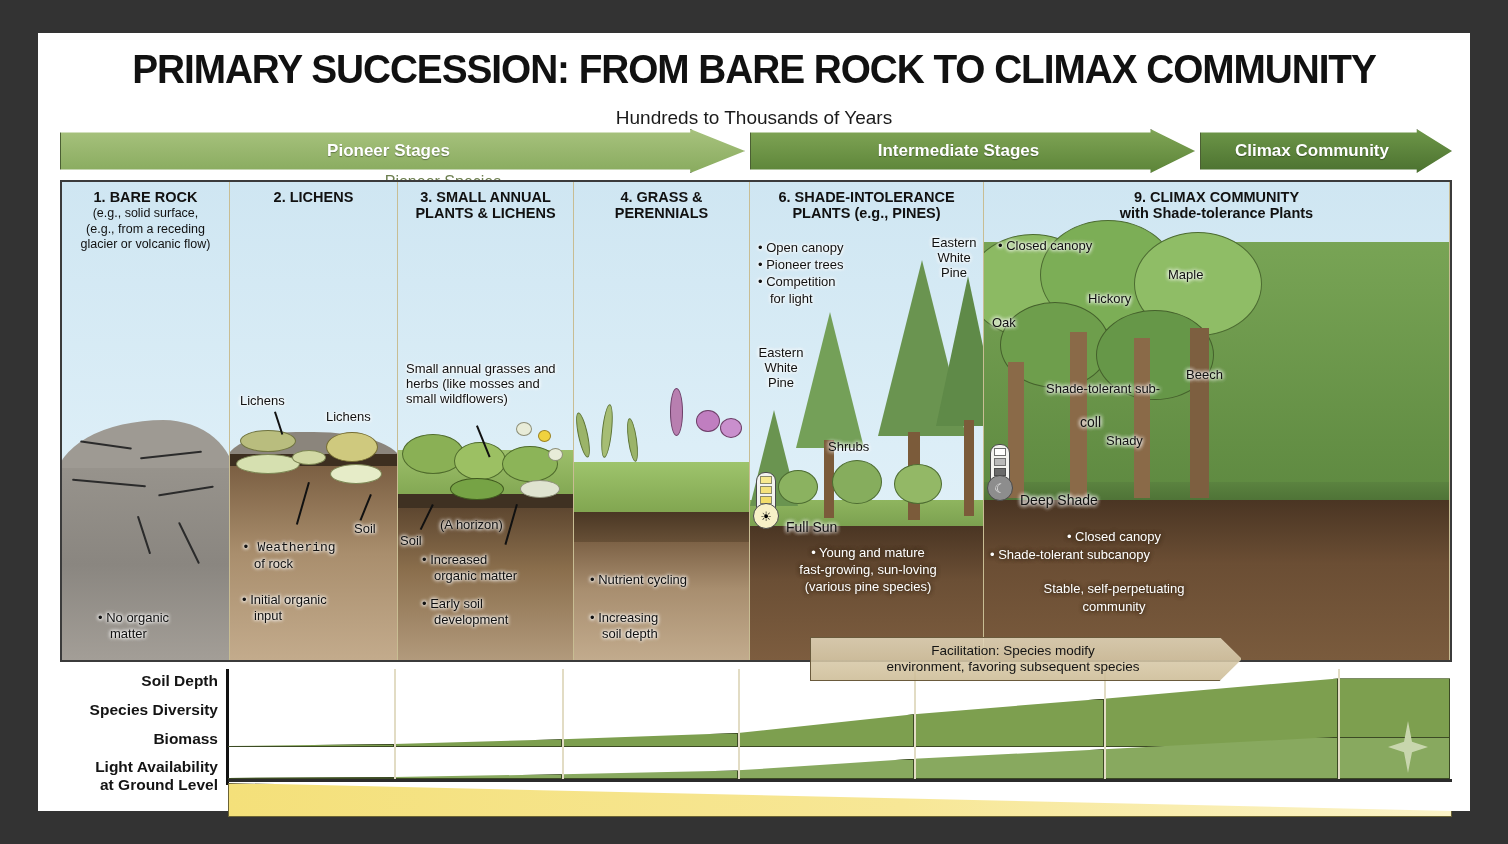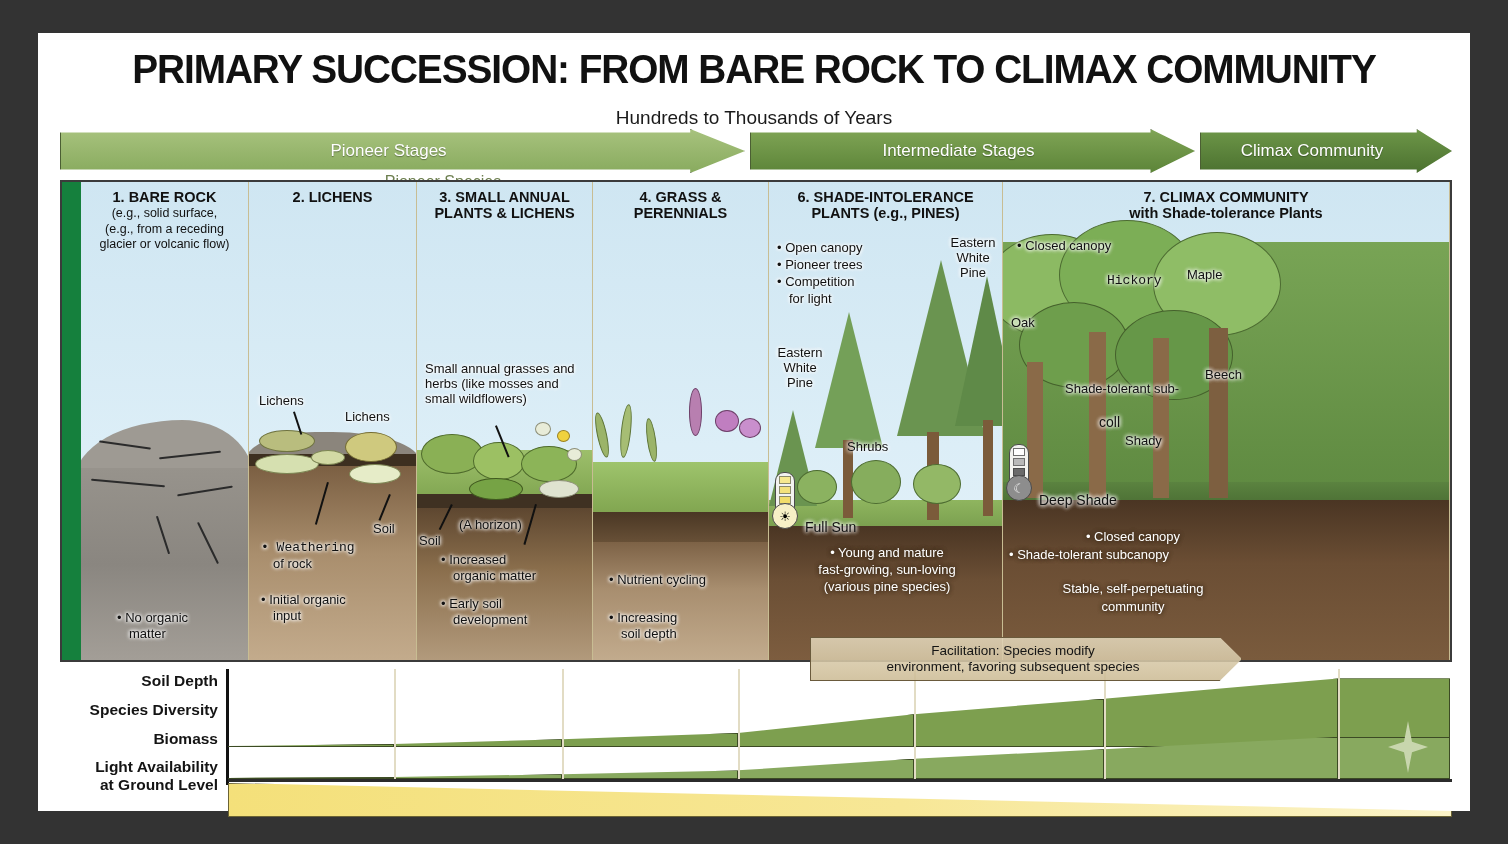--- a/index.html
+++ b/index.html
@@ -30,21 +30,21 @@
   #timespan {
     position:absolute; left:0; top:74px; width:1432px;
     text-align:center; font-size:19px; color:#1a1a1a;
   }
 
   
   #arrowband { position:absolute; left:22px; top:96px; width:1392px; height:44px; }
   .arw {
     position:absolute; top:0; height:44px;
     display:flex; align-items:center; justify-content:center;
-    color:#ffffff; font-size:17px; font-weight:normal;
+    color:#ffffff; font-size:17px; font-weight:bold;
     text-shadow:0 1px 1px rgba(0,0,0,.35);
     border:1.5px solid #4b5f33;
   }
   .arw.a1 { left:0px;   width:685px; background:linear-gradient(180deg,#a7c27d,#89ab5f);
             clip-path:polygon(0 8%,92% 8%,92% 0,100% 50%,92% 100%,92% 92%,0 92%); }
   .arw.a2 { left:690px; width:445px; background:linear-gradient(180deg,#7fa455,#5d8539);
             clip-path:polygon(0 8%,90% 8%,90% 0,100% 50%,90% 100%,90% 92%,0 92%); }
   .arw.a3 { left:1140px;width:252px; background:linear-gradient(180deg,#6d9648,#4c7230);
             clip-path:polygon(0 8%,86% 8%,86% 0,100% 50%,86% 100%,86% 92%,0 92%); }
   .arwlabel { transform:translateX(-14px); }
@@ -54,21 +54,21 @@
     text-align:center; font-size:16px; color:#6d7f50;
   }
   #pioneer-bracket {
     position:absolute; left:232px; top:166px; width:342px; height:12px;
     border:1.6px solid #8a9a6b; border-bottom:none;
   }
 
   
   #panels {
     position:absolute; left:22px; top:147px; width:1392px; height:482px;
-    display:flex; border:2.5px solid #3b3b3b; background:#15803d;padding-left:19px;
+    display:flex; border:2.5px solid #3b3b3b; background:#15803d;
   }
   .panel { position:relative; overflow:hidden; border-right:1.5px solid #c8bd93; }
   .panel:last-child { border-right:none; }
   .p1{flex:0 0 168px;} .p2{flex:0 0 168px;} .p3{flex:0 0 176px;}
   .p4{flex:0 0 176px;} .p5{flex:0 0 190px;} .p6{flex:0 0 234px;} .p7{flex:1 1 auto;}
 
   .sky { position:absolute; left:0; top:0; width:100%; height:100%;
          background:linear-gradient(180deg,#cfe6f2 0%,#dceef7 55%,#e6f2f8 100%); }
 
   .ptitle { position:relative; z-index:6; padding:7px 6px 0; text-align:center;
@@ -294,25 +294,25 @@
       <div class="blob" style="left:56px;top:38px;width:136px;height:110px;background:#7cae56;border:1.5px solid #4c6b31;"></div>
       <div class="blob" style="left:150px;top:50px;width:128px;height:104px;background:#8fbd66;border:1.5px solid #4c6b31;"></div>
       <div class="blob" style="left:16px;top:120px;width:110px;height:86px;background:#6e9e4c;border:1.4px solid #45612c;"></div>
       <div class="blob" style="left:112px;top:128px;width:118px;height:90px;background:#669748;border:1.4px solid #45612c;"></div>
       <div class="tree" style="left:24px;top:180px;width:16px;height:136px;background:#8a6a48;"></div>
       <div class="tree" style="left:86px;top:150px;width:17px;height:166px;background:#8a6a48;"></div>
       <div class="tree" style="left:150px;top:156px;width:16px;height:160px;background:#8a6a48;"></div>
       <div class="tree" style="left:206px;top:146px;width:19px;height:170px;background:#7d5f40;"></div>
       <div class="ground" style="top:300px;height:24px;background:linear-gradient(180deg,#5b8340,#4b6e34);"></div>
       <div class="ground" style="top:318px;bottom:0;background:linear-gradient(180deg,#4a3523,#6b4e34 40%,#7a5b3d);"></div>
-      <div class="ptitle">7. CLIMAX COMMUNITY</div>
+      <div class="ptitle">9. CLIMAX COMMUNITY</div>
       <div class="ptitle" style="padding-top:0;">with Shade-tolerance Plants</div>
       <div class="bul" style="left:14px;top:56px;">• Closed canopy</div>
       <div class="lblw" style="left:8px;top:134px;">Oak</div>
-      <div class="lblw" style="left:104px;top:92px;font-family:Liberation Mono, monospace;">Hickory</div>
+      <div class="lblw" style="left:104px;top:110px;">Hickory</div>
       <div class="lblw" style="left:184px;top:86px;">Maple</div>
       <div class="lblw" style="left:202px;top:186px;">Beech</div>
       <div class="lblw" style="left:62px;top:200px;">Shade-tolerant sub-</div>
       <div class="lblw" style="left:96px;top:232px;font-size:14px;">coll</div>
       <div class="lblw" style="left:122px;top:252px;">Shady</div>
       <div class="meter" style="left:6px;top:262px;">
         <div class="mseg" style="background:#ffffff;border-color:#6f6f6f;"></div>
         <div class="mseg" style="background:#b9b9b9;border-color:#6f6f6f;"></div>
         <div class="mseg" style="background:#6a6a6a;border-color:#4a4a4a;"></div>
         <div class="mbulb" style="background:#8d8d8d;color:#efefef;">☾</div>

